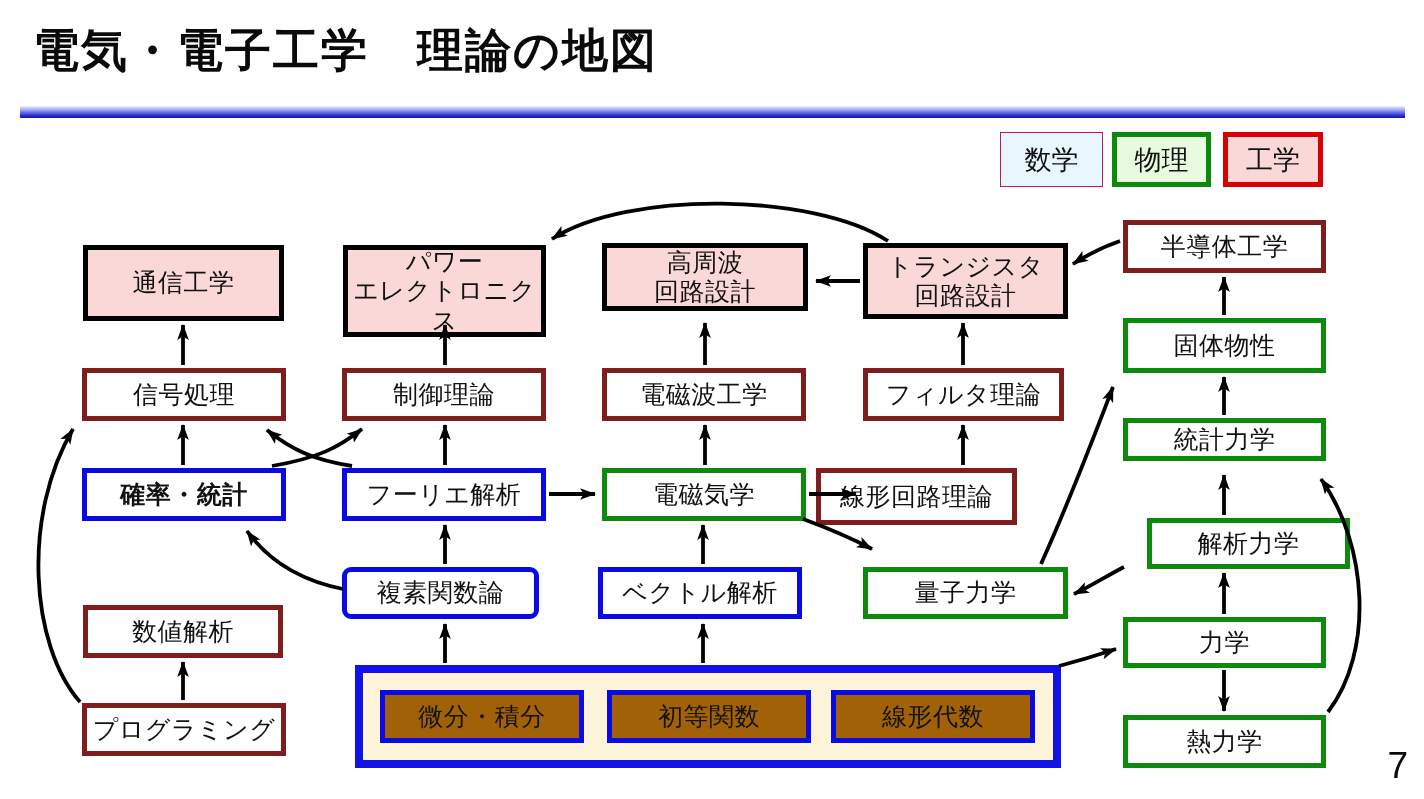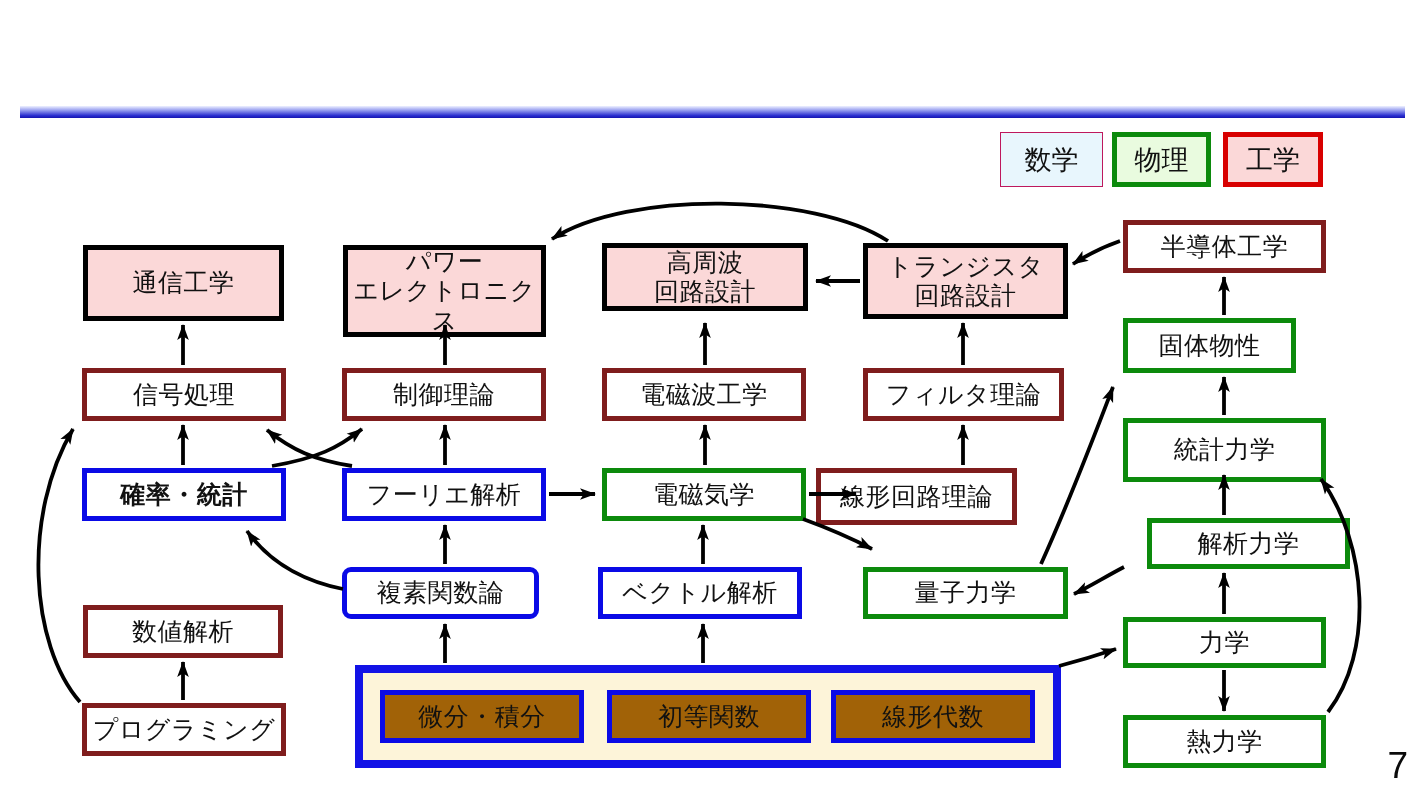--- a/index.html
+++ b/index.html
@@ -35,20 +35,21 @@
   .n-base{border:5px solid #0a0ae6;background:#a16207;}
   .n-basebox{border:8px solid #1212e6;background:#fdf4d9;}
   #edges{position:absolute;left:0;top:0;pointer-events:none;}
   #page-number{position:absolute;right:16px;bottom:12px;font-size:37px;color:#0a0a0a;}
 </style>
 </head>
 <body>
 
 <div id="stage">
 
+  <div id="slide-title">電気・電子工学　理論の地図</div>
   <div id="title-divider"></div>
 
   <div class="legend">
     <div class="lg lg-math" style="left:1000px;width:103px;">数学</div>
     <div class="lg lg-phys" style="left:1112px;width:99px;">物理</div>
     <div class="lg lg-eng" style="left:1223px;width:100px;">工学</div>
   </div>
 
   <div id="nodes">
       <div class="node n-basebox" style="left: 355px; top: 665px; width: 706px; height: 103px;"></div>
@@ -57,26 +58,26 @@
 エレクトロニクス</div>
       <div class="node n-eng-hi" style="left: 602px; top: 243px; width: 206px; height: 68px;">高周波
 回路設計</div>
       <div class="node n-eng-hi" style="left: 863px; top: 243px; width: 205px; height: 76px;">トランジスタ
 回路設計</div>
       <div class="node n-eng" style="left: 1123px; top: 220px; width: 203px; height: 53px;">半導体工学</div>
       <div class="node n-eng" style="left: 82px; top: 368px; width: 204px; height: 53px;">信号処理</div>
       <div class="node n-eng" style="left: 342px; top: 368px; width: 204px; height: 53px;">制御理論</div>
       <div class="node n-eng" style="left: 602px; top: 368px; width: 204px; height: 53px;">電磁波工学</div>
       <div class="node n-eng" style="left: 863px; top: 368px; width: 201px; height: 53px;">フィルタ理論</div>
-      <div class="node n-phys" style="left: 1123px; top: 318px; width: 173px; height: 55px;">固体物性</div>
+      <div class="node n-phys" style="left: 1123px; top: 318px; width: 203px; height: 55px;">固体物性</div>
       <div class="node n-math" style="left: 82px; top: 468px; width: 204px; height: 53px; font-weight: bold;">確率・統計</div>
       <div class="node n-math" style="left: 342px; top: 468px; width: 204px; height: 53px;">フーリエ解析</div>
       <div class="node n-phys" style="left: 602px; top: 468px; width: 204px; height: 53px;">電磁気学</div>
       <div class="node n-eng" style="left: 816px; top: 468px; width: 201px; height: 57px;">線形回路理論</div>
-      <div class="node n-phys" style="left: 1123px; top: 418px; width: 203px; height: 64px;">統計力学</div>
+      <div class="node n-phys" style="left: 1123px; top: 418px; width: 203px; height: 43px;">統計力学</div>
       <div class="node n-math" style="left: 342px; top: 567px; width: 197px; height: 52px; border-radius: 9px;">複素関数論</div>
       <div class="node n-math" style="left: 598px; top: 567px; width: 204px; height: 52px;">ベクトル解析</div>
       <div class="node n-phys" style="left: 863px; top: 567px; width: 205px; height: 52px;">量子力学</div>
       <div class="node n-phys" style="left: 1123px; top: 518px; width: 203px; height: 51px; margin-left: 24px;">解析力学</div>
       <div class="node n-eng" style="left: 83px; top: 605px; width: 200px; height: 53px;">数値解析</div>
       <div class="node n-phys" style="left: 1123px; top: 617px; width: 203px; height: 51px;">力学</div>
       <div class="node n-eng" style="left: 82px; top: 703px; width: 204px; height: 53px;">プログラミング</div>
       <div class="node n-phys" style="left: 1123px; top: 715px; width: 203px; height: 53px;">熱力学</div>
       <div class="node n-base" style="left: 380px; top: 690px; width: 204px; height: 53px;">微分・積分</div>
       <div class="node n-base" style="left: 607px; top: 690px; width: 204px; height: 53px;">初等関数</div>

